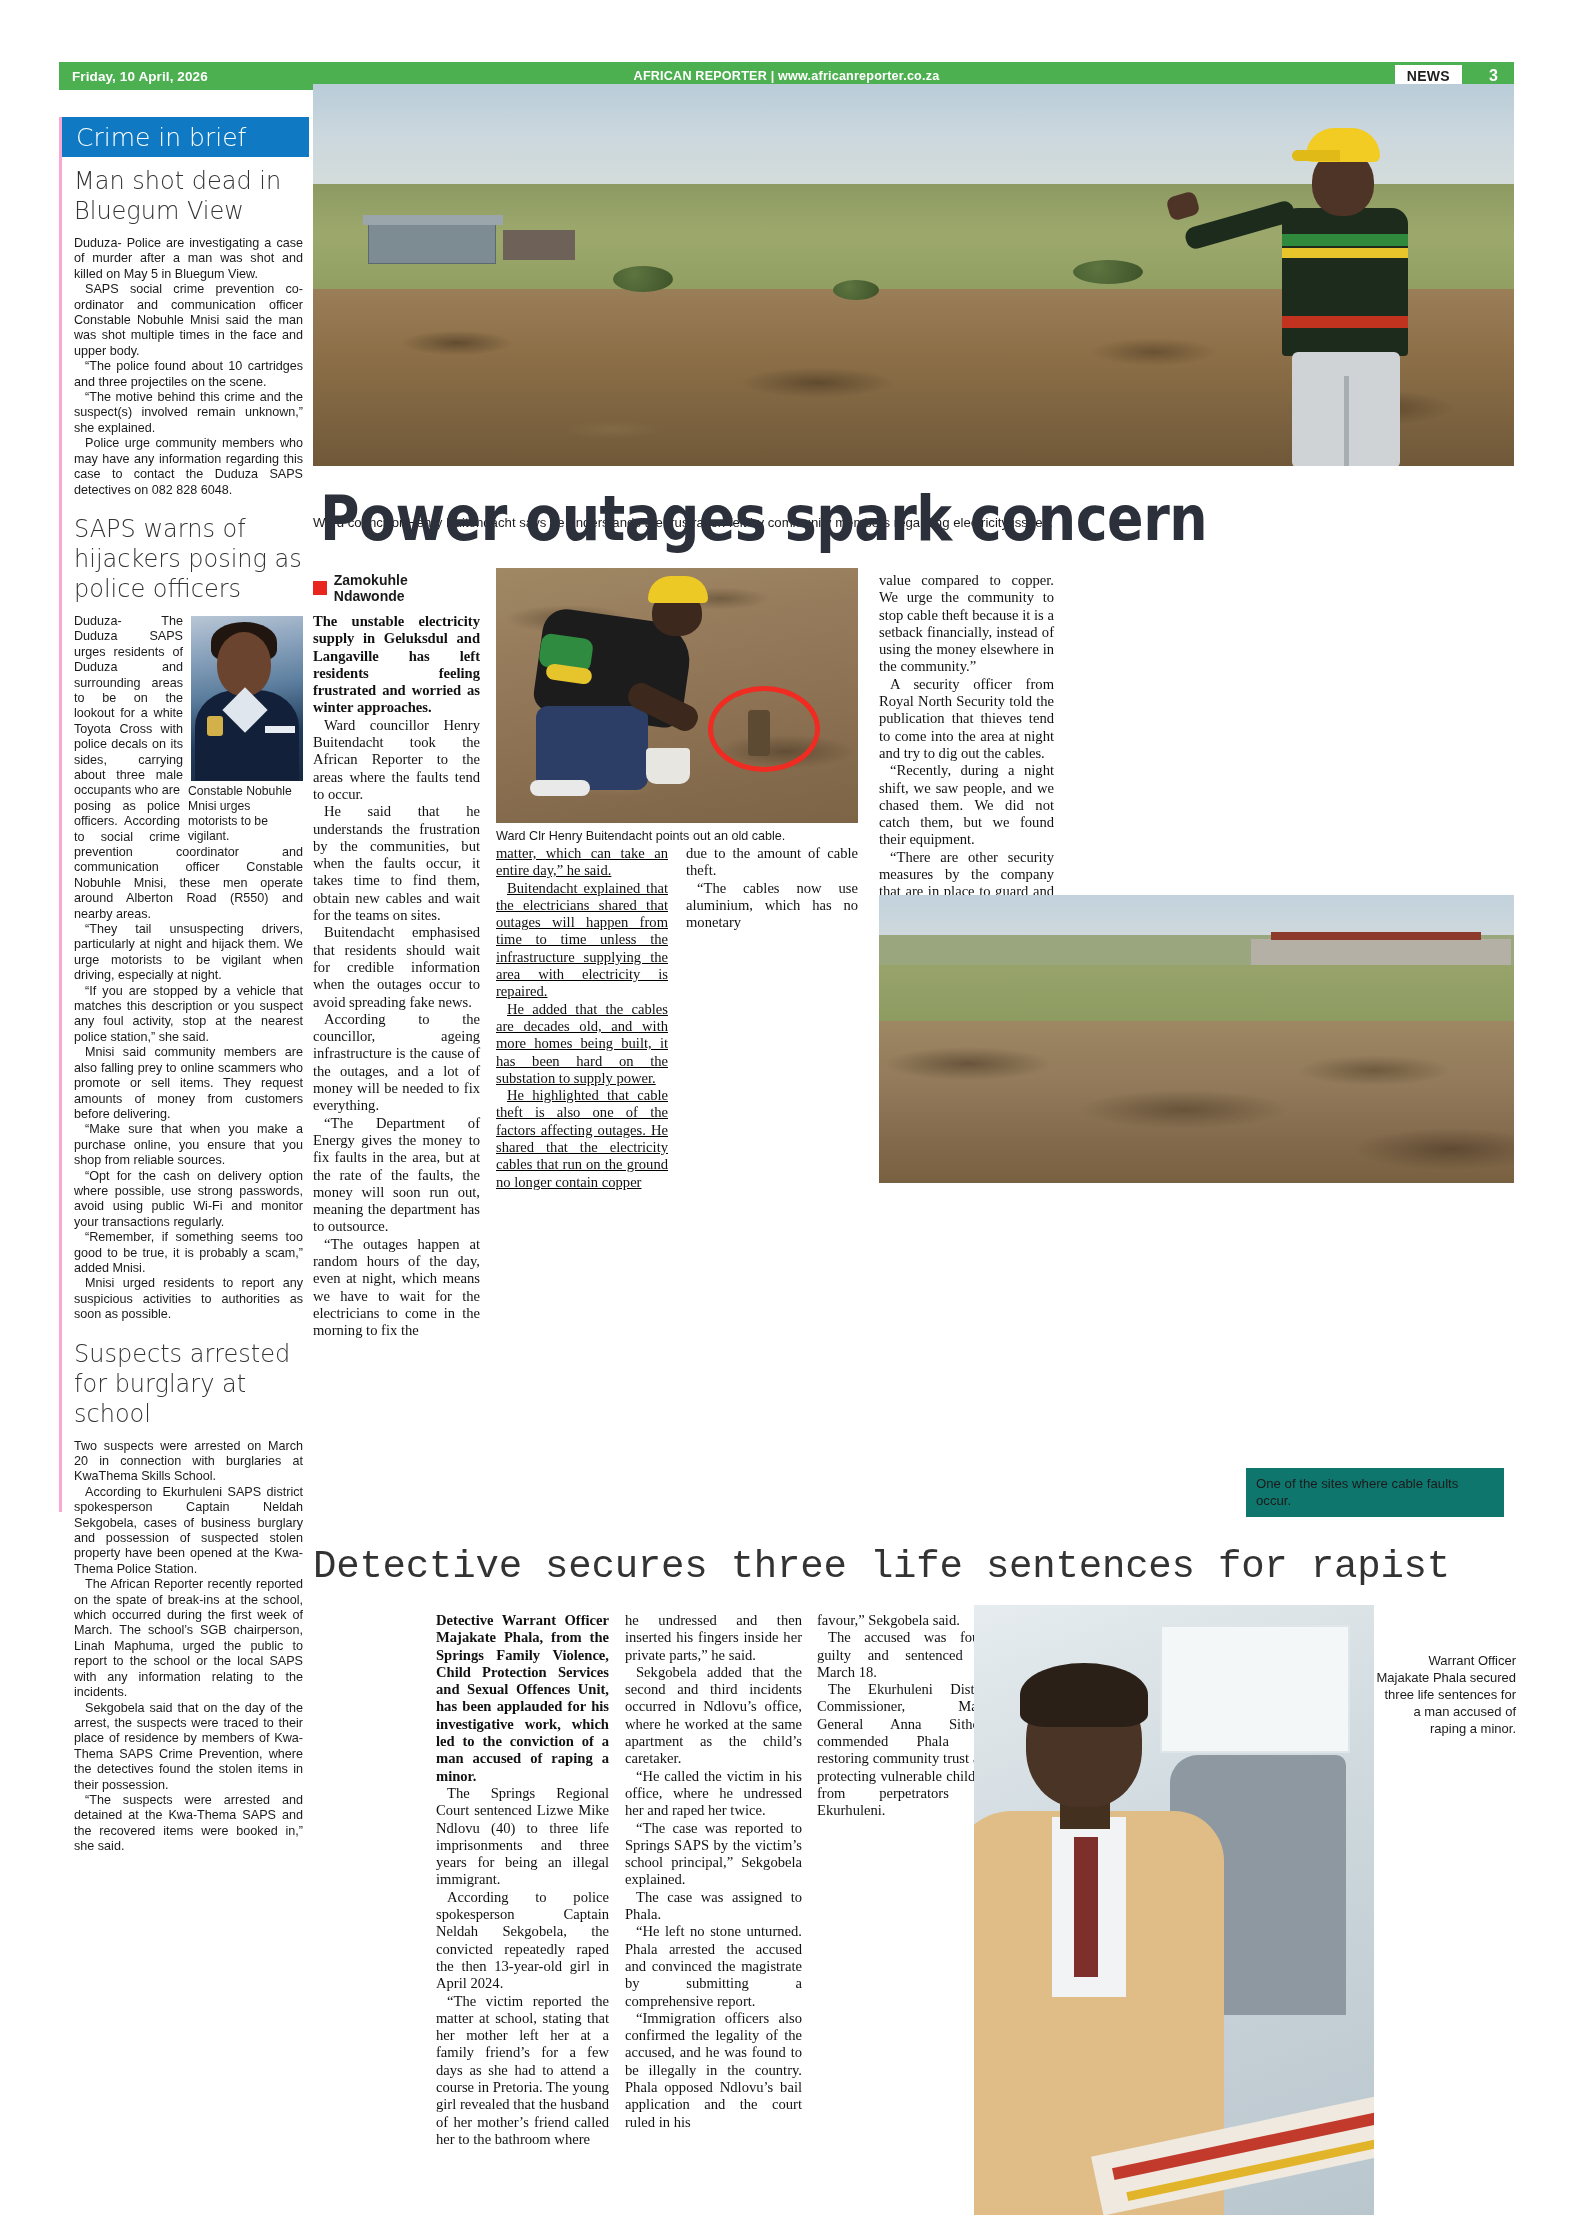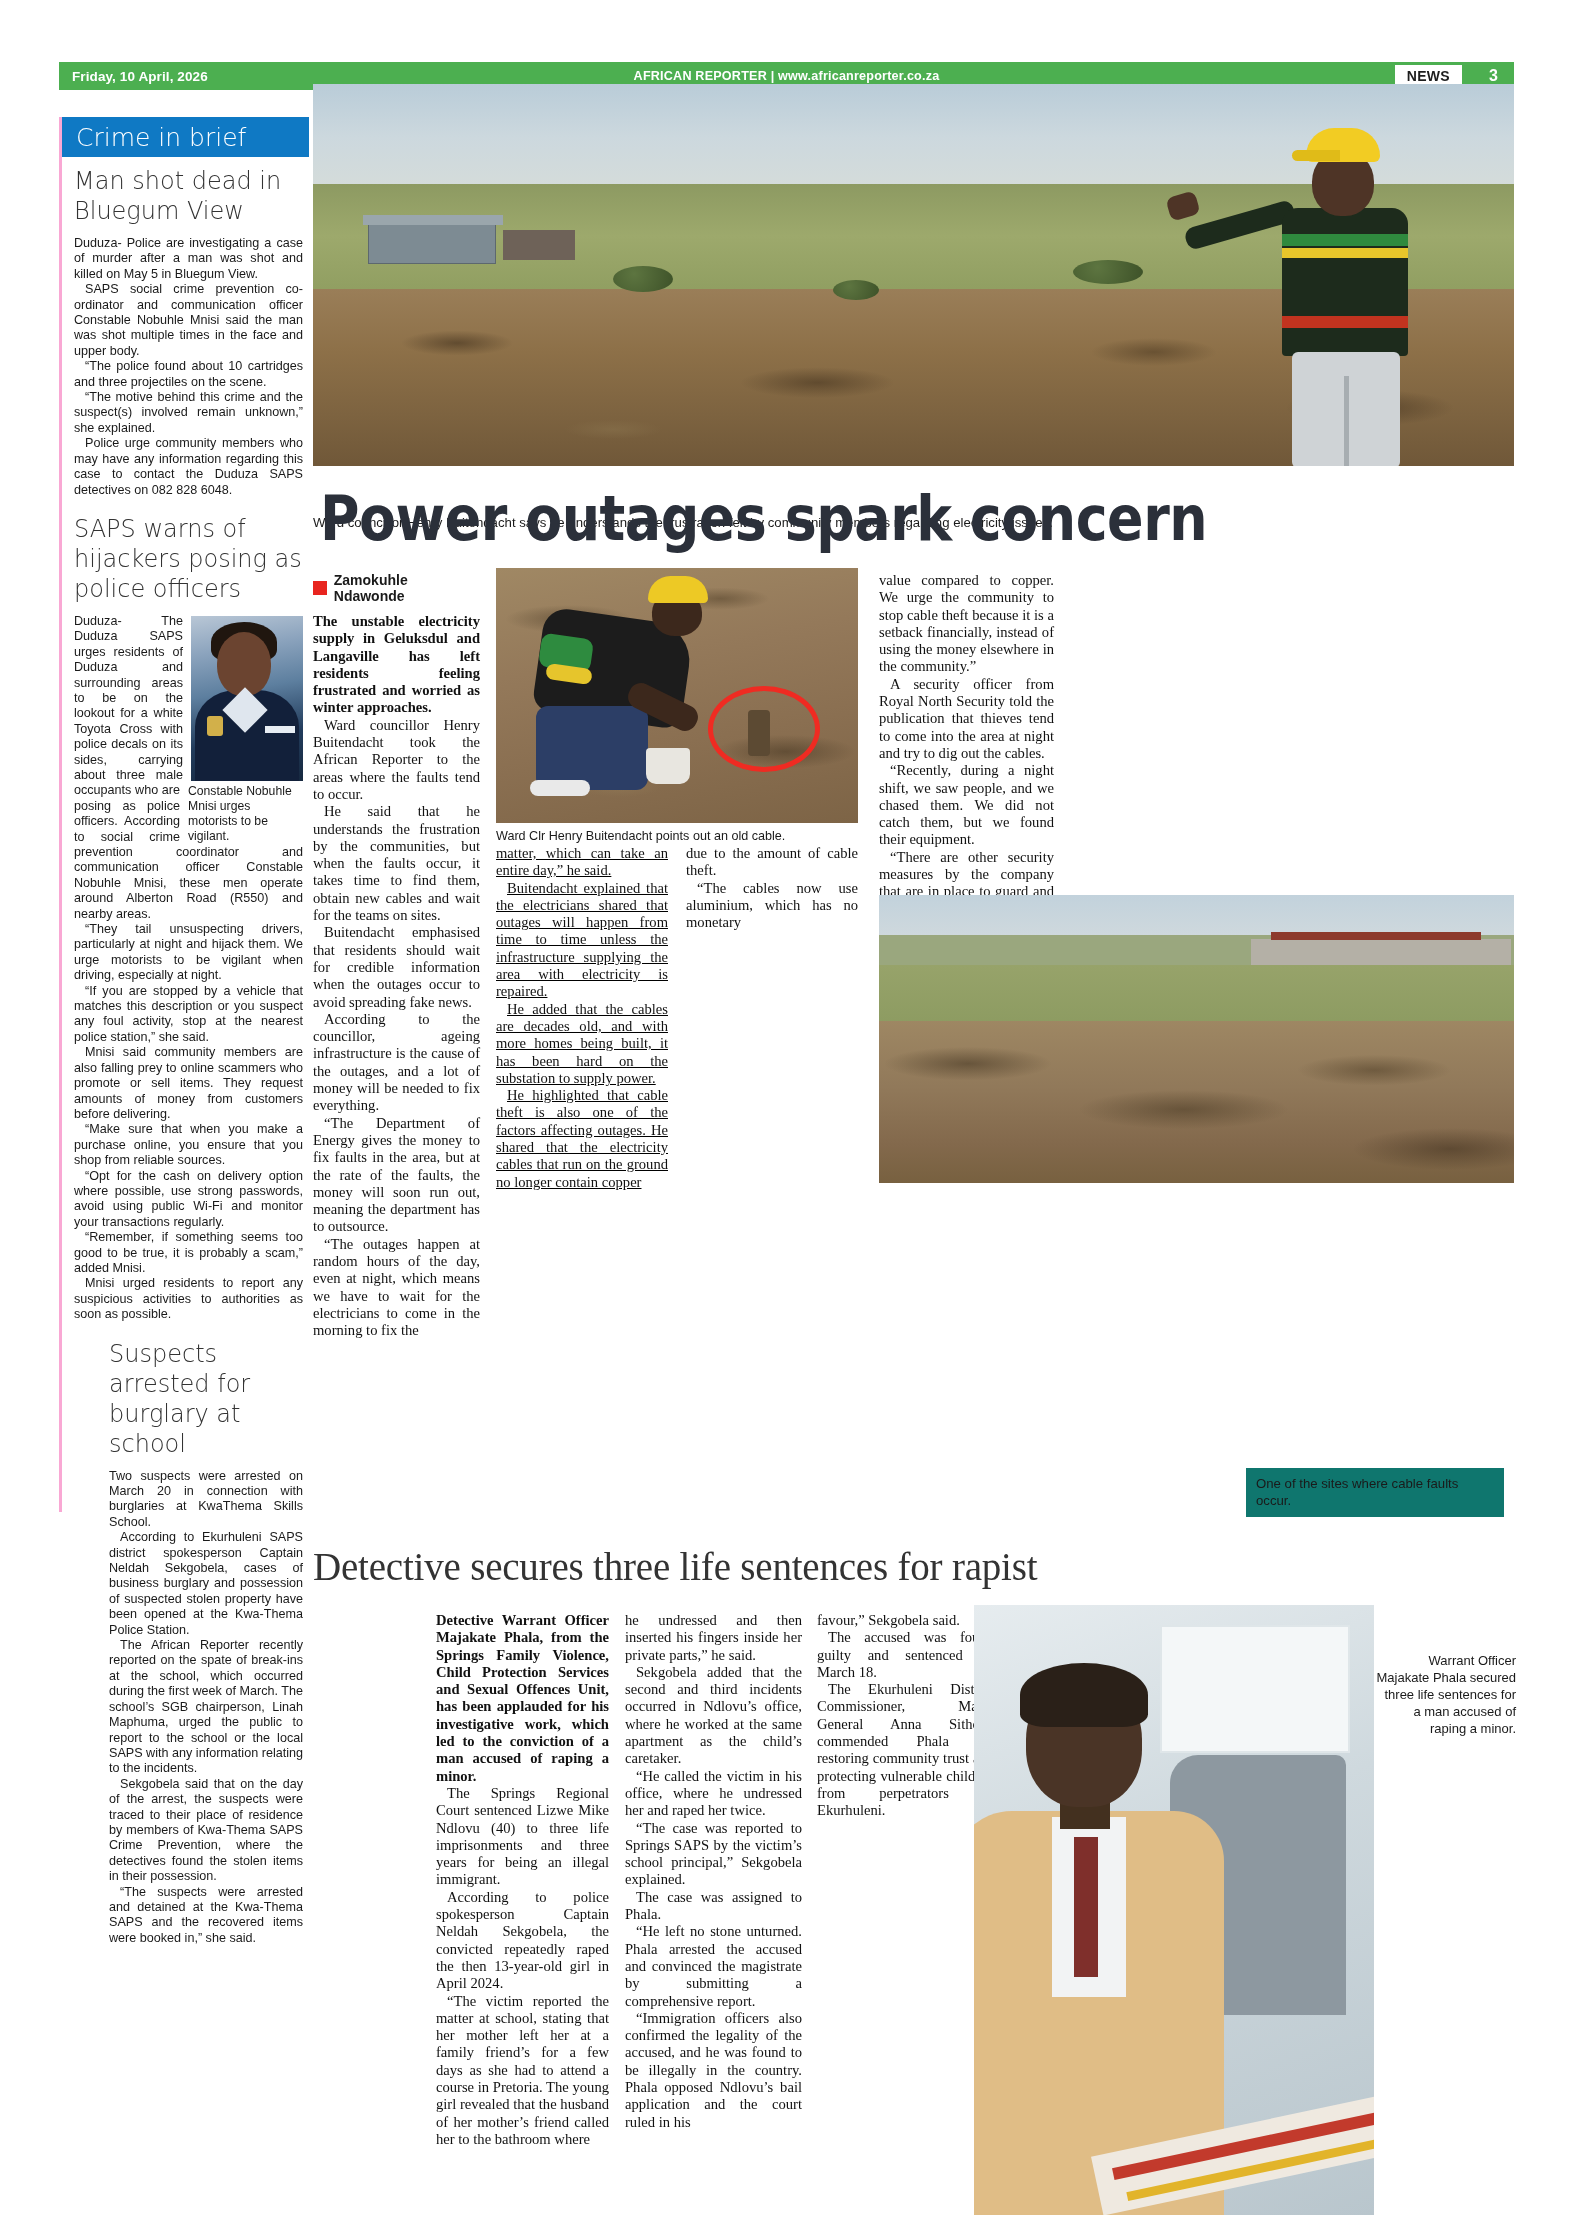--- a/index.html
+++ b/index.html
@@ -267,21 +267,21 @@
   .p3-houses:after{content:"";position:absolute;left:20px;top:-7px;width:210px;height:8px;background:#8d3a2c;}
   .cap3 {
     position:absolute; left:1246px; top:1468px; width:258px;
     background:#0f766e; padding:7px 10px 8px 10px;
     font-size:13.2px; line-height:17px; color:#1a1a1a;
   }
 
   
   .headline2 {
     position:absolute; left:313px; top:1545px; width:1205px;
-    font-family:Liberation Serif, serif;
+    font-family:Liberation Mono, monospace;
     font-weight: 300; font-size: 39px; line-height:44px; color:#333;
     letter-spacing:-0.2px;
   }
 
   
   .bcol1 { position:absolute; left:436px; top:1612px; width:173px; }
   .bcol2 { position:absolute; left:625px; top:1612px; width:177px; }
   .bcol3 { position:absolute; left:817px; top:1612px; width:177px; }
 
   
@@ -347,21 +347,21 @@
           <div class="sb-p ind">“They tail unsuspecting drivers, particularly at night and hijack them. We urge motorists to be vigilant when driving, especially at night.</div>
           <div class="sb-p ind">“If you are stopped by a vehicle that matches this description or you suspect any foul activity, stop at the nearest police station,” she said.</div>
           <div class="sb-p ind">Mnisi said community members are also falling prey to online scammers who promote or sell items. They request amounts of money from customers before delivering.</div>
           <div class="sb-p ind">“Make sure that when you make a purchase online, you ensure that you shop from reliable sources.</div>
           <div class="sb-p ind">“Opt for the cash on delivery option where possible, use strong passwords, avoid using public Wi-Fi and monitor your transactions regularly.</div>
           <div class="sb-p ind">“Remember, if something seems too good to be true, it is probably a scam,” added Mnisi.</div>
           <div class="sb-p ind">Mnisi urged residents to report any suspicious activities to authorities as soon as possible.</div>
         </div>
       </div>
 
-      <div style="clear:both;margin-left:35px;">
+      <div style="clear:both;">
         <div class="sb-title tight">Suspects arrested for burglary at school</div>
         <div class="sb-p">Two suspects were arrested on March 20 in connection with burglaries at KwaThema Skills School.</div>
         <div class="sb-p ind">According to Ekurhuleni SAPS district spokesperson Captain Neldah Sekgobela, cases of business burglary and possession of suspected stolen property have been opened at the Kwa-Thema Police Station.</div>
         <div class="sb-p ind">The African Reporter recently reported on the spate of break-ins at the school, which occurred during the first week of March. The school’s SGB chairperson, Linah Maphuma, urged the public to report to the school or the local SAPS with any information relating to the incidents.</div>
         <div class="sb-p ind">Sekgobela said that on the day of the arrest, the suspects were traced to their place of residence by members of Kwa-Thema SAPS Crime Prevention, where the detectives found the stolen items in their possession.</div>
         <div class="sb-p ind">“The suspects were arrested and detained at the Kwa-Thema SAPS and the recovered items were booked in,” she said.</div>
       </div>
 
     </div>
   </div>

